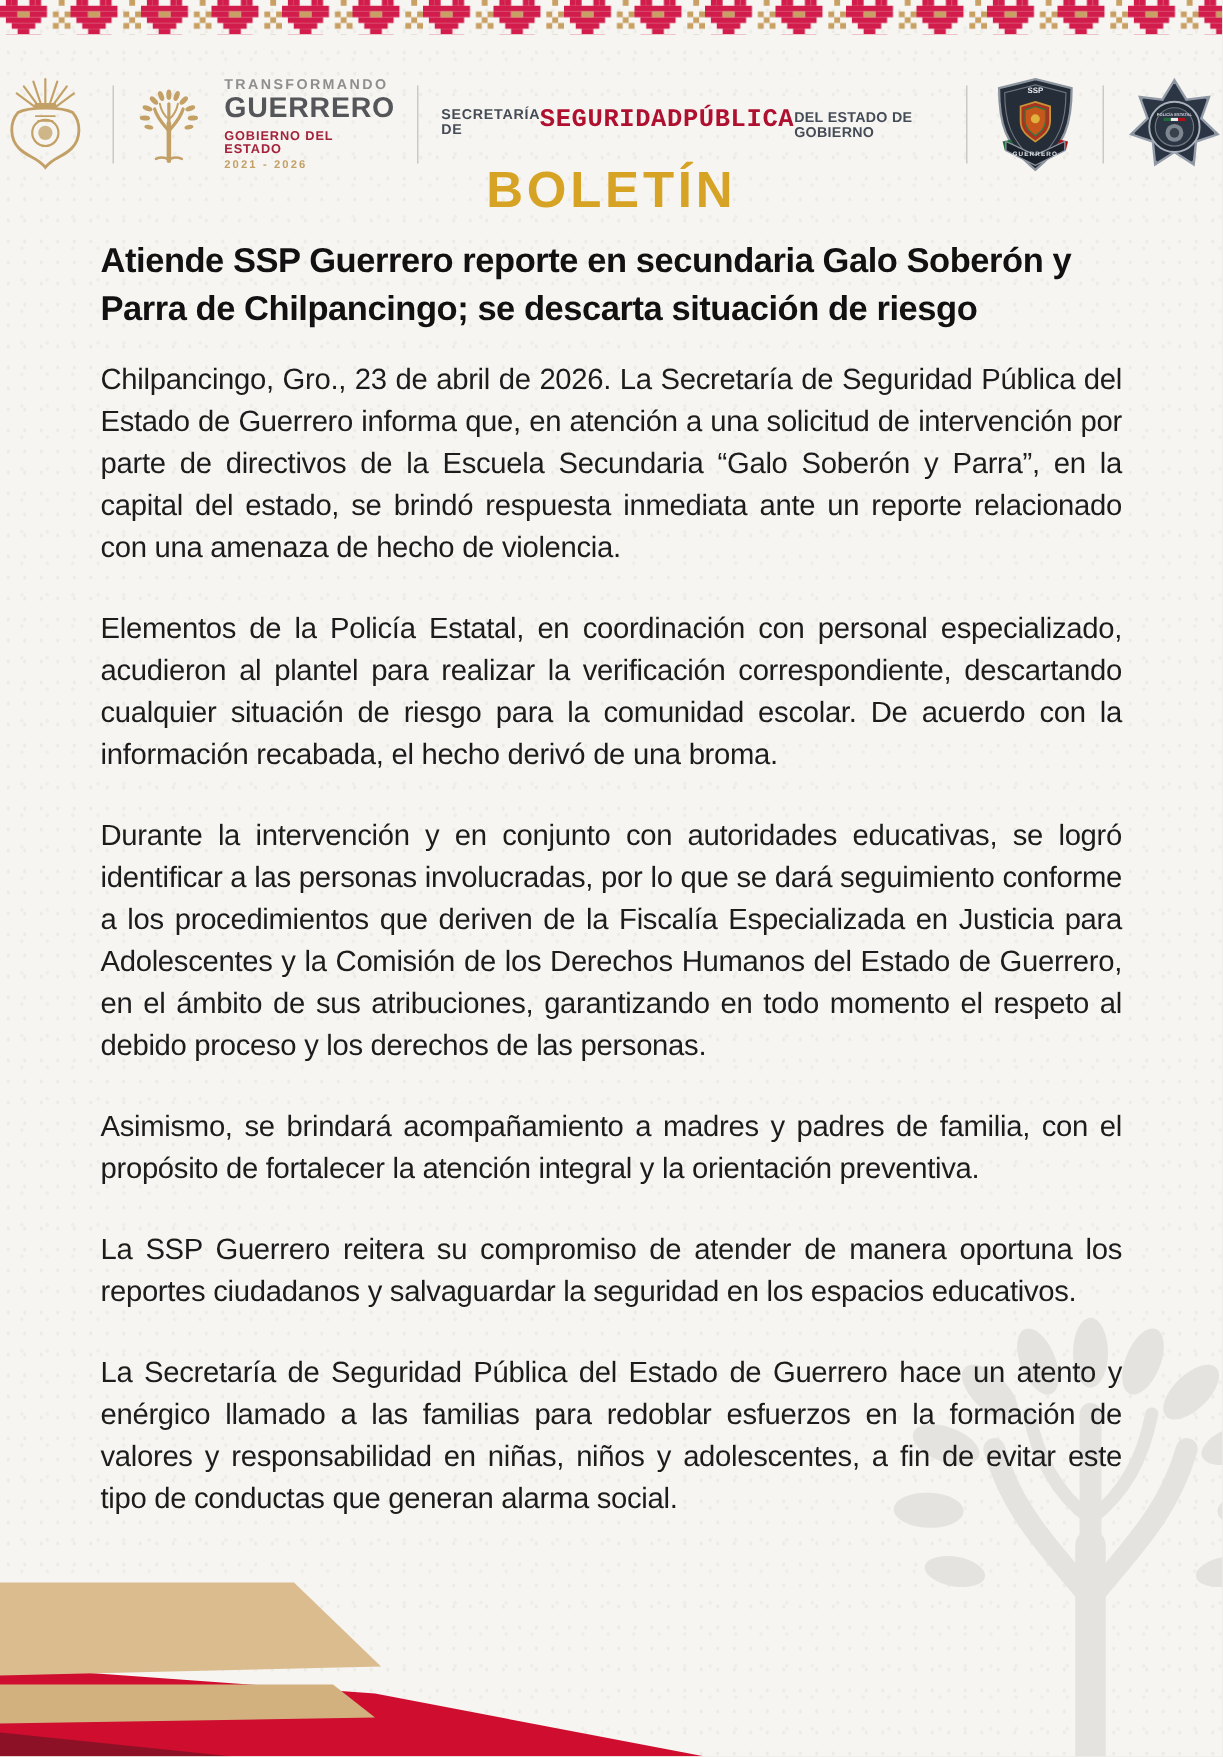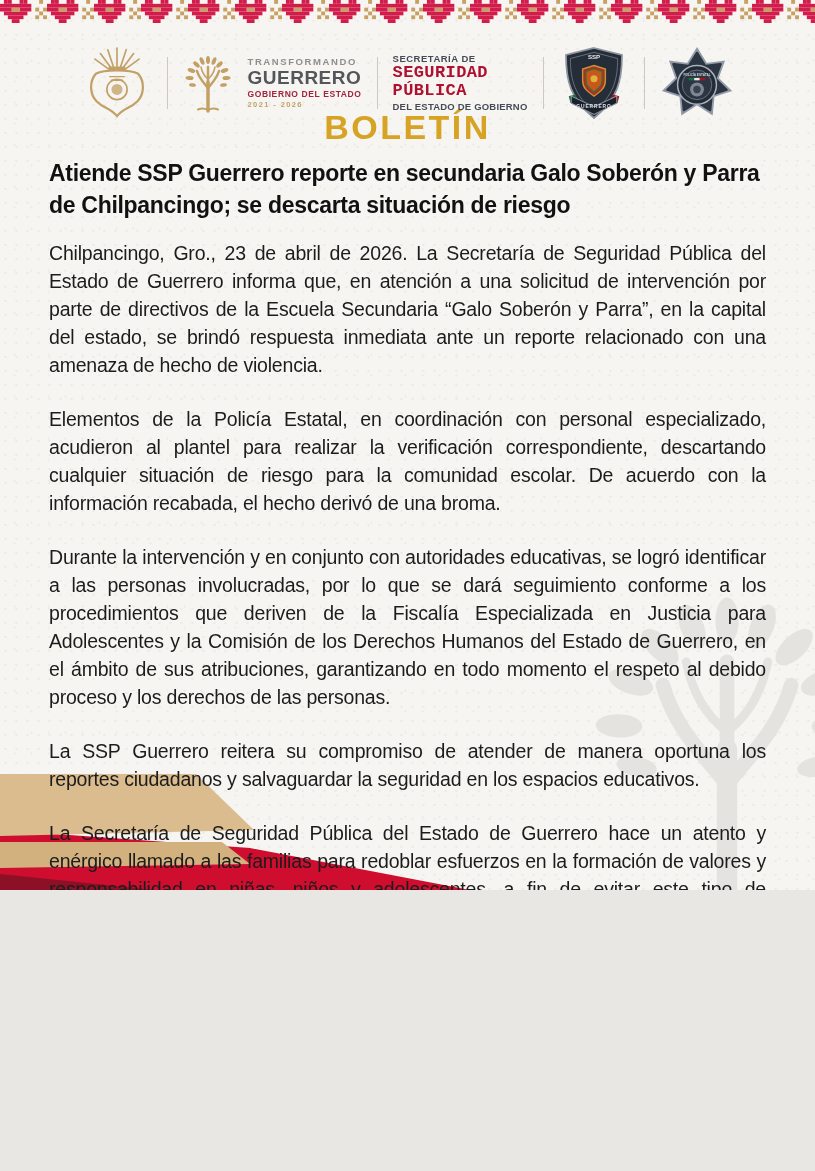--- a/index.html
+++ b/index.html
@@ -1,18 +1,18 @@
 <!DOCTYPE html>
 <html lang="es"><head>
 <meta charset="utf-8">
 <style>
   html,body{margin:0;padding:0;background:#e9e7e3;}
   .page{
     position:relative;
-    width:815px;height:890px;
+    width:815px;height:1171px;
     margin:0 auto;
     overflow:hidden;
     background-color:#f6f5f2;
     background-image:
       radial-gradient(#edebe6 1px, transparent 1.2px),
       radial-gradient(#efede9 1px, transparent 1.2px);
     background-size:11px 14px,17px 21px;
     background-position:0 0,6px 8px;
     font-family:"Liberation Sans",sans-serif;
     color:#1b1b1b;
@@ -25,32 +25,32 @@
     margin-top:40px;
     display:flex;align-items:center;justify-content:center;
     gap:15px;height:86px;
   }
   .sep{width:1px;height:52px;background:#ccc9c3;}
   .gov-wordmark{display:flex;flex-direction:column;line-height:1.12;}
   .gw-1{font-size:9.5px;letter-spacing:1.6px;color:#8e8e8e;font-weight:600;}
   .gw-2{font-size:19px;font-weight:800;color:#55565a;letter-spacing:.5px;}
   .gw-3{font-size:8.5px;font-weight:800;color:#a3233b;letter-spacing:.6px;margin-top:2px;}
   .gw-4{font-size:7.5px;font-weight:700;color:#c2a066;letter-spacing:1.4px;margin-top:1px;}
-  .ssp-wordmark{display:flex;flex-direction:column;line-height:1.05;}
+  .ssp-wordmark{display:flex;flex-direction:row;line-height:1.05;}
   .sw-1{font-size:9.5px;font-weight:800;color:#454b56;letter-spacing:.5px;}
   .sw-2,.sw-3{font-size:17px;font-weight:800;color:#b01030;letter-spacing:.4px;font-family:Liberation Mono, monospace;}
   .sw-4{font-size:9.5px;font-weight:800;color:#454b56;letter-spacing:.2px;margin-top:2px;}
   
   .boletin{
     text-align:center;margin-top:-18px;
     font-size:34px;font-weight:800;letter-spacing:2.5px;
     color:#d7a325;
   }
   
-  .content{position:relative;z-index:2;padding:0 49px;}
+  .content{position:relative;z-index:2;padding:0 67px;}
   .headline{
     margin:10px 0 0 0;
     font-size:23px;line-height:32px;font-weight:800;
     letter-spacing:-0.3px;color:#111;
   }
   .content p{
     margin:0 0 26px 0;
     font-size:19.5px;line-height:28px;
     text-align:justify;color:#1c1c1c;
     letter-spacing:-0.2px;
@@ -217,20 +217,21 @@
 
   </header>
 
   <div class="boletin">BOLETÍN</div>
 
   <main class="content">
     <h1 class="headline">Atiende SSP Guerrero reporte en secundaria Galo Soberón y Parra de Chilpancingo; se descarta situación de riesgo</h1>
     <p>Chilpancingo, Gro., 23 de abril de 2026. La Secretaría de Seguridad Pública del Estado de Guerrero informa que, en atención a una solicitud de intervención por parte de directivos de la Escuela Secundaria “Galo Soberón y Parra”, en la capital del estado, se brindó respuesta inmediata ante un reporte relacionado con una amenaza de hecho de violencia.</p>
     <p>Elementos de la Policía Estatal, en coordinación con personal especializado, acudieron al plantel para realizar la verificación correspondiente, descartando cualquier situación de riesgo para la comunidad escolar. De acuerdo con la información recabada, el hecho derivó de una broma.</p>
     <p>Durante la intervención y en conjunto con autoridades educativas, se logró identificar a las personas involucradas, por lo que se dará seguimiento conforme a los procedimientos que deriven de la Fiscalía Especializada en Justicia para Adolescentes y la Comisión de los Derechos Humanos del Estado de Guerrero, en el ámbito de sus atribuciones, garantizando en todo momento el respeto al debido proceso y los derechos de las personas.</p>
+    <p>Asimismo, se brindará acompañamiento a madres y padres de familia, con el propósito de fortalecer la atención integral y la orientación preventiva.</p>
     <p>La SSP Guerrero reitera su compromiso de atender de manera oportuna los reportes ciudadanos y salvaguardar la seguridad en los espacios educativos.</p>
     <p>La Secretaría de Seguridad Pública del Estado de Guerrero hace un atento y enérgico llamado a las familias para redoblar esfuerzos en la formación de valores y responsabilidad en niñas, niños y adolescentes, a fin de evitar este tipo de conductas que generan alarma social.</p>
   </main>
 
 
   <svg class="watermark" viewBox="0 0 100 120" xmlns="http://www.w3.org/2000/svg">
     <use href="#amate-tree" xlink:href="#amate-tree"></use>
   </svg>
 
   <svg class="corner-ribbon" viewBox="0 0 470 120" xmlns="http://www.w3.org/2000/svg">

